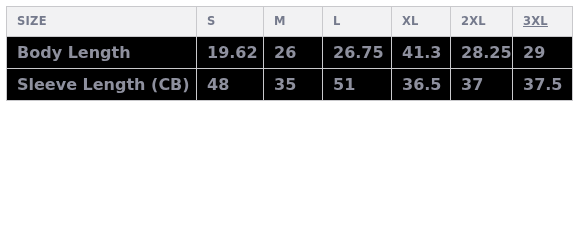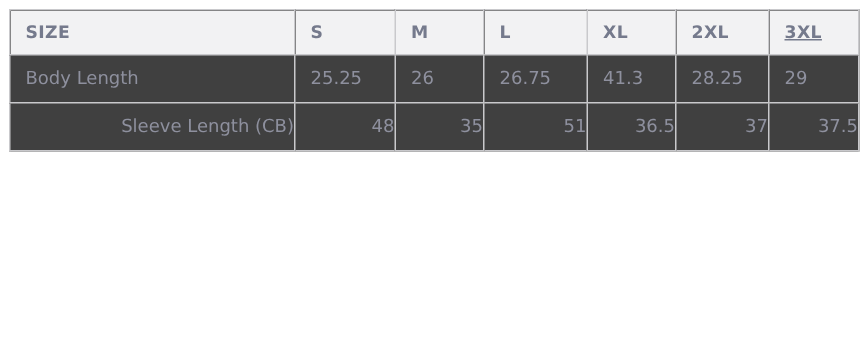--- a/index.html
+++ b/index.html
@@ -19,21 +19,21 @@
     top: 6px;
     width: 566px;
     height: 124px;
     box-sizing: border-box;
   }
   table.size-table {
     border-collapse: collapse;
     table-layout: fixed;
     width: 566px;
     border: 1px solid #c9c9cc;
-    background: #404040;
+    background: #000000;
   }
   table.size-table col.c-label { width: 190px; }
   table.size-table col.c-s     { width: 67px; }
   table.size-table col.c-m     { width: 59px; }
   table.size-table col.c-l     { width: 69px; }
   table.size-table col.c-xl    { width: 59px; }
   table.size-table col.c-2xl   { width: 62px; }
   table.size-table col.c-3xl   { width: 60px; }
 
   table.size-table thead th {
@@ -49,34 +49,34 @@
     border-right: 1px solid #c9c9cc;
     border-bottom: 1px solid #c9c9cc;
     box-sizing: border-box;
     white-space: nowrap;
     overflow: hidden;
   }
   table.size-table thead th:last-child { border-right: none; text-decoration: underline; }
 
   table.size-table tbody td {
     color: #8e909e;
-    font-weight: normal;
-    font-size: 12px;
+    font-weight: bold;
+    font-size: 16px;
     text-align: left;
     padding: 0 0 0 10px;
     height: 31px;
     line-height: 31px;
     border-right: 1px solid #c9c9cc;
     border-bottom: 1px solid #c9c9cc;
     box-sizing: border-box;
     white-space: nowrap;
     overflow: hidden;
   }
   table.size-table tbody td:last-child { border-right: none; }
-  table.size-table tbody tr:last-child td { border-bottom: none; text-align: right; }
+  table.size-table tbody tr:last-child td { border-bottom: none; }
 </style>
 </head>
 <body>
 
 <div id="size-chart-wrap">
   <table class="size-table">
     <colgroup>
       <col class="c-label">
       <col class="c-s">
       <col class="c-m">
@@ -92,21 +92,21 @@
         <th>M</th>
         <th>L</th>
         <th>XL</th>
         <th>2XL</th>
         <th>3XL</th>
       </tr>
     </thead>
     <tbody>
       <tr>
         <td>Body Length</td>
-        <td>25.25</td>
+        <td>19.62</td>
         <td>26</td>
         <td>26.75</td>
         <td>41.3</td>
         <td>28.25</td>
         <td>29</td>
       </tr>
       <tr>
         <td>Sleeve Length (CB)</td>
         <td>48</td>
         <td>35</td>

